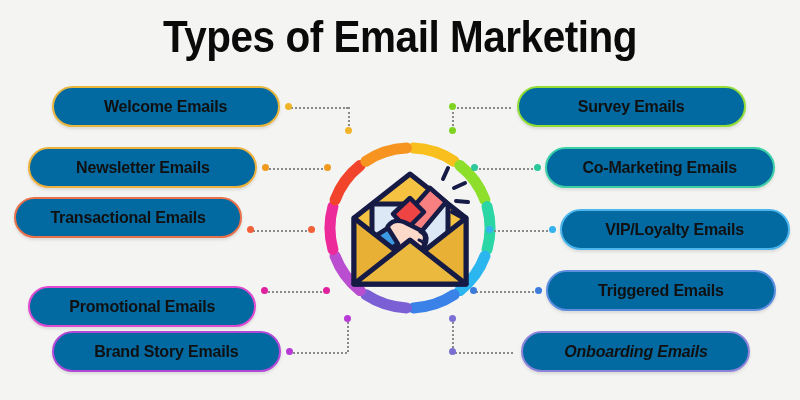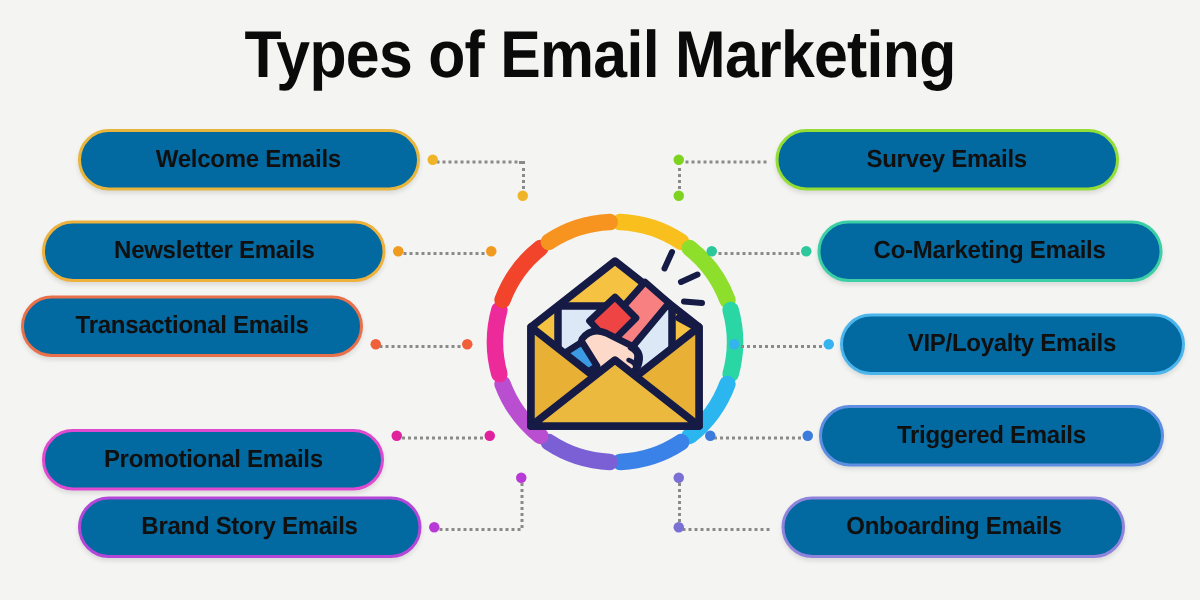--- a/index.html
+++ b/index.html
@@ -212,18 +212,18 @@
       </div>
       <div class="pill" style="left: 545px; top: 147px; width: 230px; border-color: rgb(60, 207, 165); text-align: right;">
         <span>Co-Marketing Emails</span>
       </div>
       <div class="pill" style="left: 560px; top: 209px; width: 230px; border-color: rgb(76, 182, 236);">
         <span>VIP/Loyalty Emails</span>
       </div>
       <div class="pill" style="left: 546px; top: 270px; width: 230px; border-color: rgb(93, 142, 224);">
         <span>Triggered Emails</span>
       </div>
-      <div class="pill" style="left: 521px; top: 331px; width: 229px; border-color: rgb(143, 132, 220);">
+      <div class="pill" style="left: 521px; top: 331px; width: 229px; border-color: rgb(143, 132, 220); font-style: italic;">
         <span>Onboarding Emails</span>
       </div>
     </div>
 
 </div>
 
 </body></html>

